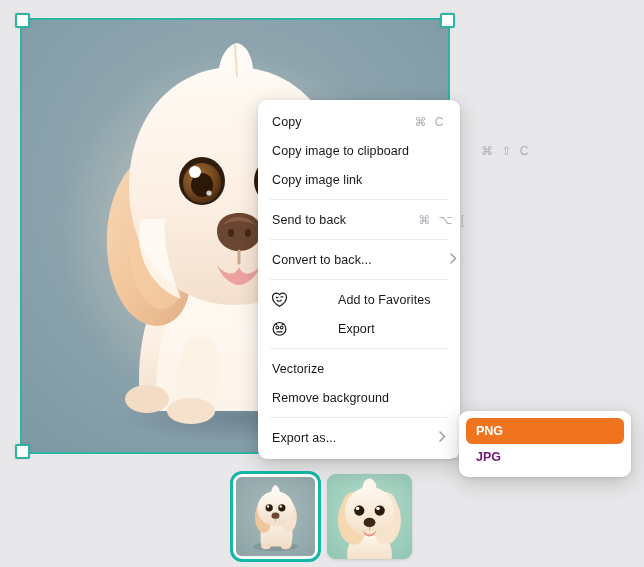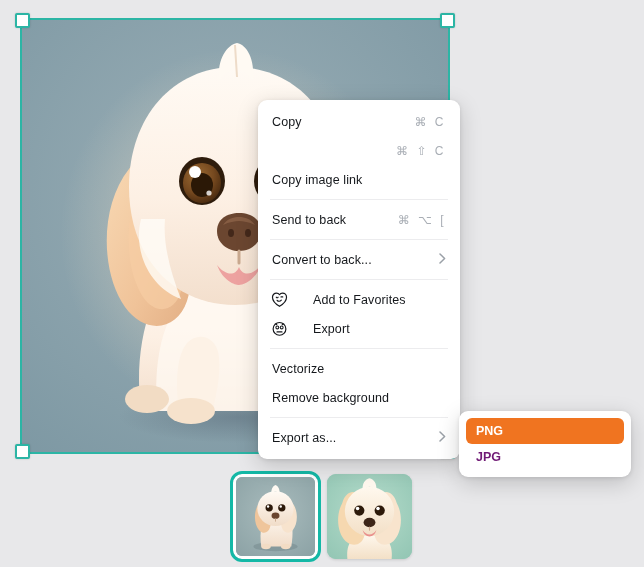--- a/index.html
+++ b/index.html
@@ -71,20 +71,21 @@
   .menu-item {
     display: flex;
     align-items: center;
     height: 29px;
     padding: 0 14px 0 14px;
     font-size: 12.5px;
     color: #15181c;
     letter-spacing: .1px;
     white-space: nowrap;
     cursor: default;
+    gap: 36px;
   }
   .menu-item .label { flex: 0 0 auto; }
   .menu-item .spacer { flex: 1 1 auto; }
   .shortcut {
     color: #a9aeb5;
     font-size: 12px;
     letter-spacing: 2.5px;
     flex: 0 0 auto;
     text-align: right;
   }
@@ -94,21 +95,21 @@
     margin: 5px 12px 5px 12px;
   }
   .chev {
     flex: 0 0 auto;
     color: #9aa0a7;
     font-size: 13px;
     line-height: 1;
     margin-left: 6px;
   }
   .menu-item.with-icon { padding-left: 12px; }
-  .menu-item.with-icon .label { margin-left: 24px; }
+  .menu-item.with-icon .label { margin-left: 13px; }
   .m-icon { flex: 0 0 auto; width: 19px; height: 19px; display:block; }
 
   
   #export-submenu {
     position: absolute;
     left: 459px; top: 411px;
     width: 172px;
     background: #ffffff;
     border-radius: 9px;
     box-shadow: 0 6px 22px rgba(0,0,0,.18), 0 1px 4px rgba(0,0,0,.10);
@@ -263,20 +264,21 @@
 
 <div id="context-menu">
 
   <div class="menu-item">
     <span class="label">Copy</span>
     <span class="spacer"></span>
     <span class="shortcut">⌘ C</span>
   </div>
 
   <div class="menu-item">
+    <span class="label">Copy image to clipboard</span>
     <span class="spacer"></span>
     <span class="shortcut">⌘ ⇧ C</span>
   </div>
 
   <div class="menu-item">
     <span class="label">Copy image link</span>
     <span class="spacer"></span>
     <span class="shortcut"></span>
   </div>
 

